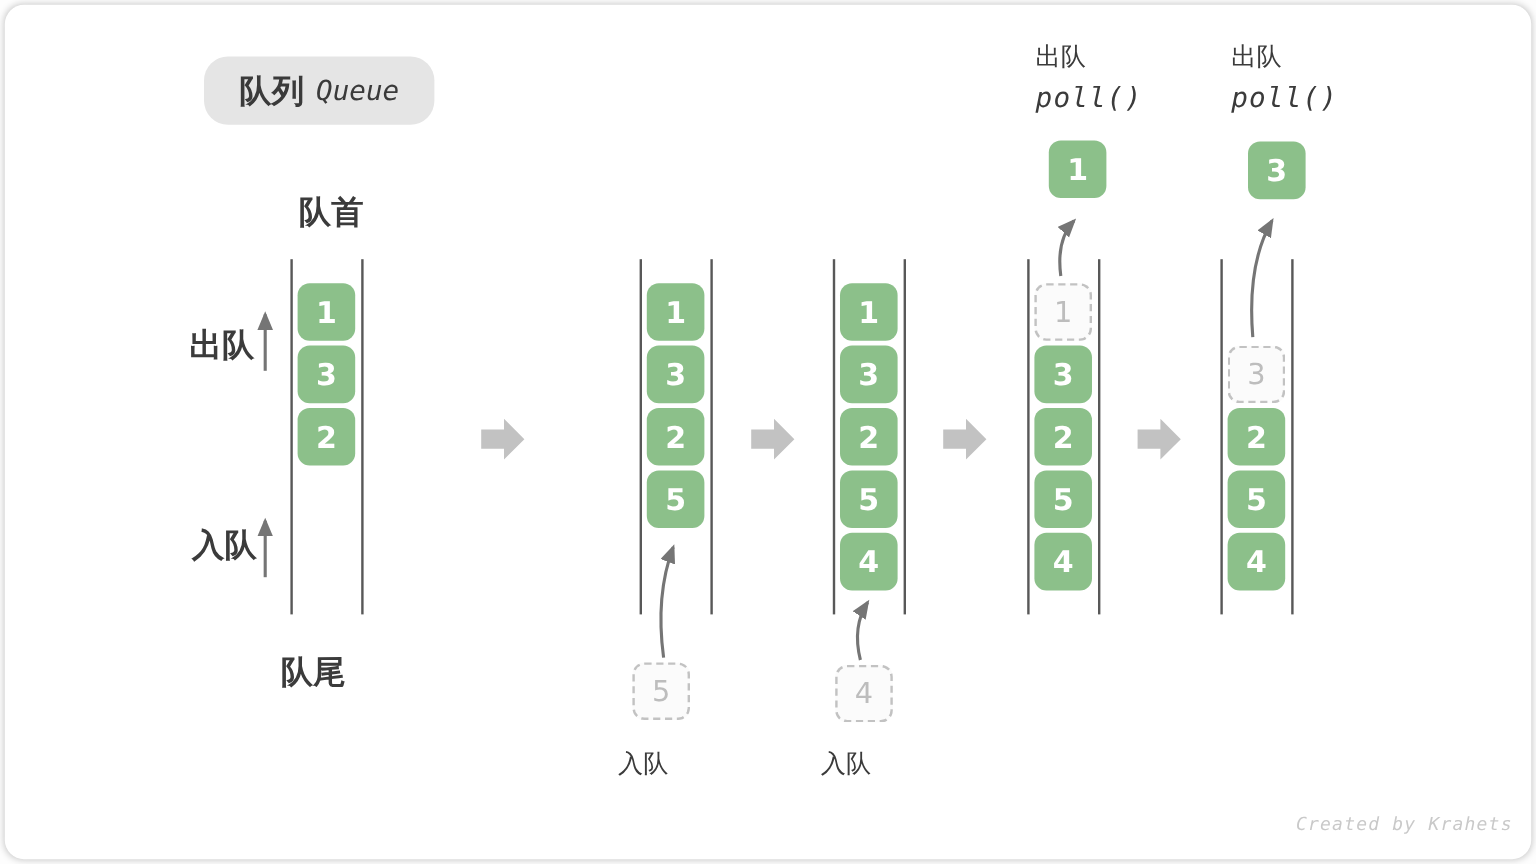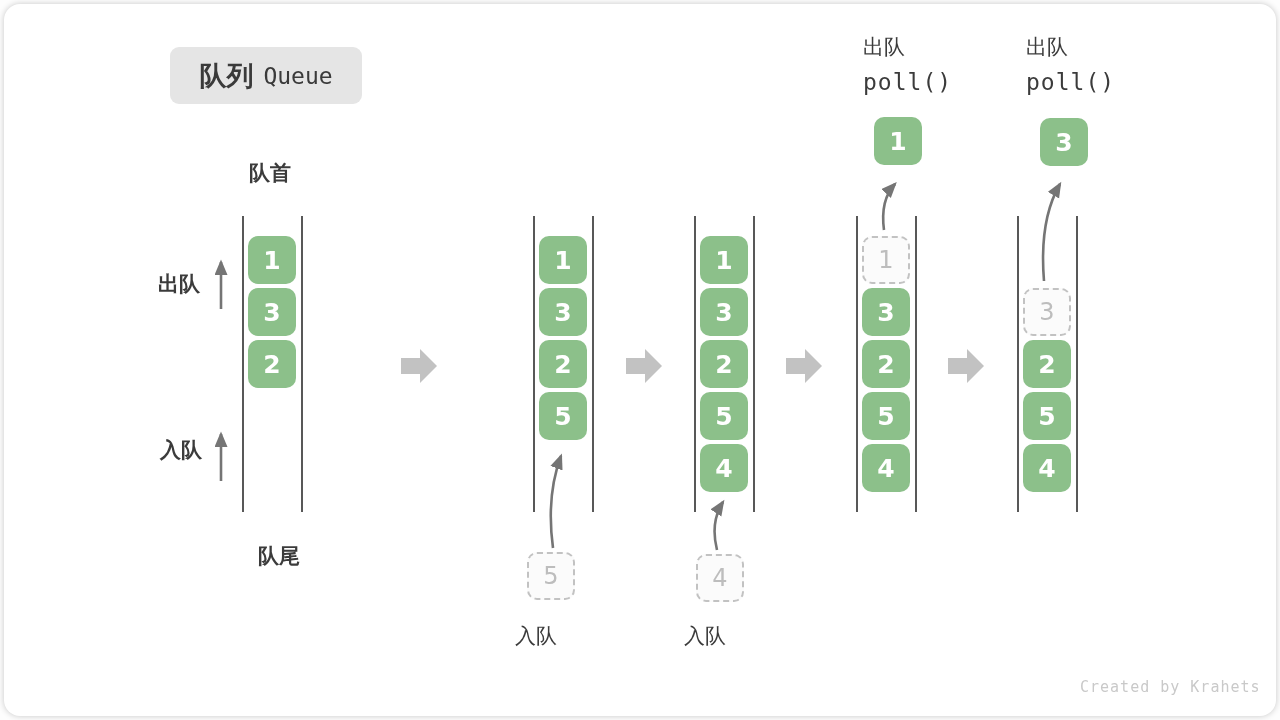--- a/index.html
+++ b/index.html
@@ -1,33 +1,33 @@
 <!DOCTYPE html>
 <html style="--green: #8cc08a; --green-digit: #67a957;"><head>
 <meta charset="utf-8">
 <style>
   html,body{margin:0;padding:0;}
   body{
     width:1280px;height:720px;position:relative;background:#fdfdfd;
     font-family:"DejaVu Sans","Liberation Sans",sans-serif;color:#3b3b3b;
     overflow:hidden;
   }
-  .mono{font-family:"DejaVu Sans Mono","Liberation Mono",monospace;}
+  .mono{font-family:"DejaVu Sans Mono","Liberation Mono",monospace;font-style:italic;}
   .card{
     position:absolute;inset:4px;background:#ffffff;border-radius:16px;
     box-shadow:0 0 6px rgba(0,0,0,0.22);
   }
   .badge{
     position:absolute;left:166px;top:43px;width:192px;height:57px;
-    background:#e5e5e5;border-radius:9px;display:flex;align-items:center;
+    background:#e5e5e5;border-radius:20px;display:flex;align-items:center;
     justify-content:center;gap:10px;
   }
   .badge .zh{font-size:27px;font-weight:bold;color:#3a3a3a;}
   .badge .en{font-size:23px;color:#3a3a3a;}
-  .side-label{position:absolute;font-size:21px;font-weight:bold;color:#3b3b3b;white-space:nowrap;}
+  .side-label{position:absolute;font-size:27px;font-weight:bold;color:#3b3b3b;white-space:nowrap;}
   .op{position:absolute;white-space:nowrap;line-height:35px;}
   .op-label{font-size:21px;color:#3b3b3b;}
   .op-code{font-size:23px;color:#3b3b3b;letter-spacing:1px;}
   .op-code .arg{color:var(--green-digit,#67a957);font-weight:bold;}
   .rail{position:absolute;top:212px;height:296px;width:1.6px;background:#585858;}
   .qbox{
     position:absolute;width:48px;height:48px;border-radius:10px;
     display:flex;align-items:center;justify-content:center;
     font-size:25px;font-weight:bold;box-sizing:border-box;
   }
@@ -49,21 +49,21 @@
 <body>
 
 <div class="card">
 
   <div class="badge">
     <span class="zh">队列</span>
     <span class="en mono">Queue</span>
   </div>
 
   <div class="side-label" style="left:245px;top:155px;">队首</div>
-  <div class="side-label" style="left:254px;top:538px;text-align:center;">队尾</div>
+  <div class="side-label" style="left:230px;top:538px;text-align:center;">队尾</div>
   <div class="side-label" style="left:154px;top:266px;">出队</div>
   <div class="side-label" style="left:156px;top:432px;">入队</div>
 
   <div class="op" style="left:859px;top:26px;">
     <div class="op-label">出队</div>
     <div class="op-code mono">poll()</div>
   </div>
   <div class="op" style="left:1022px;top:26px;">
     <div class="op-label">出队</div>
     <div class="op-code mono">poll()</div>

